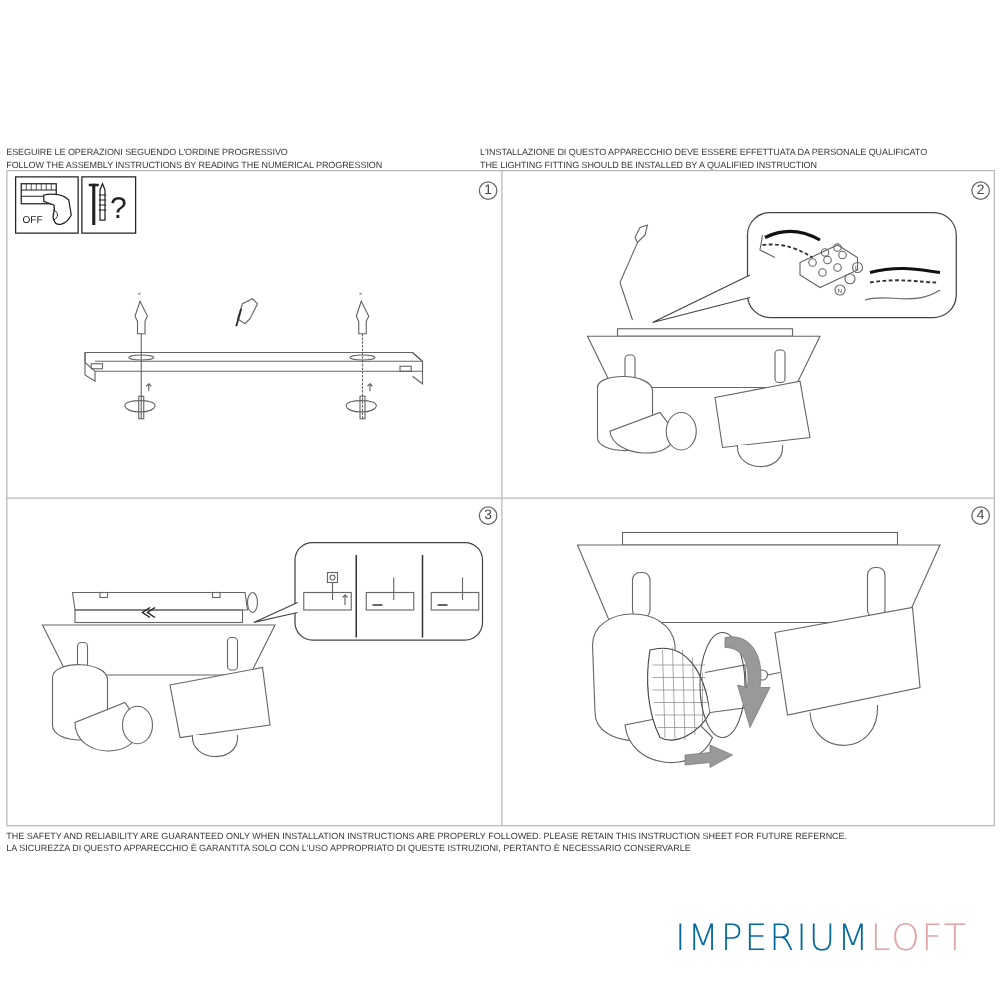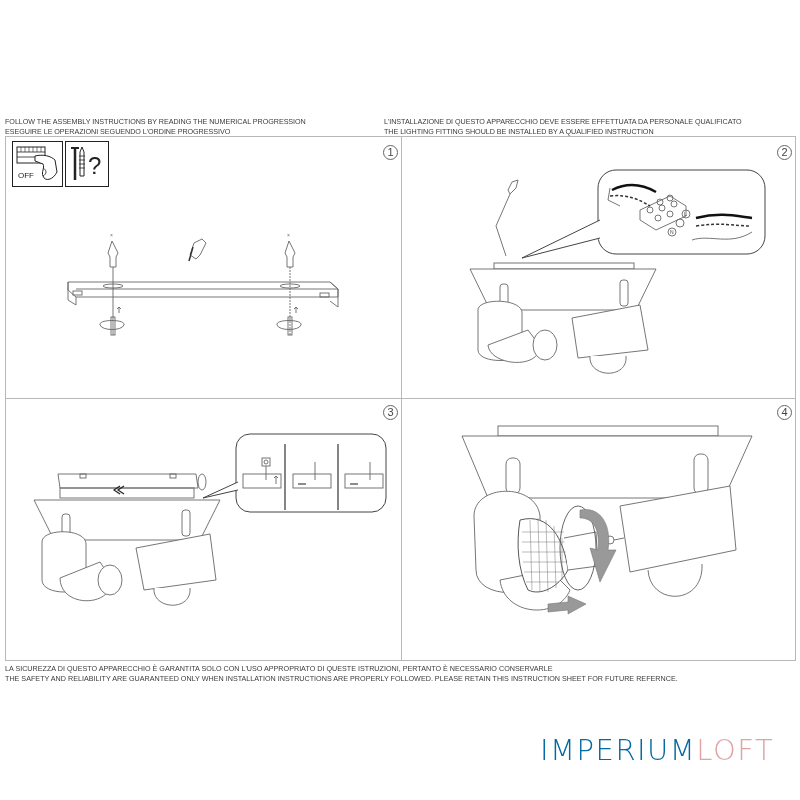--- a/index.html
+++ b/index.html
@@ -16,22 +16,22 @@
   .panel-svg { position: absolute; }
   .logo { position: absolute; left: 540px; top: 733px; font-size: 29px; letter-spacing: 1.5px; font-weight: 300; font-family: "DejaVu Sans", sans-serif; }
   .logo .a { color: #0369a1; }
   .logo .b { color: #e0a4a6; }
   .icon-box { position: absolute; border: 1.5px solid #222; background: #fff; }
 </style>
 </head>
 <body>
 
 <div class="hdr hdr-left">
+  <div>ESEGUIRE LE OPERAZIONI SEGUENDO L'ORDINE PROGRESSIVO</div>
   <div>FOLLOW THE ASSEMBLY INSTRUCTIONS BY READING THE NUMERICAL PROGRESSION</div>
-  <div>ESEGUIRE LE OPERAZIONI SEGUENDO L'ORDINE PROGRESSIVO</div>
 </div>
 <div class="hdr hdr-right">
   <div>L'INSTALLAZIONE DI QUESTO APPARECCHIO DEVE ESSERE EFFETTUATA DA PERSONALE QUALIFICATO</div>
   <div>THE LIGHTING FITTING SHOULD BE INSTALLED BY A QUALIFIED INSTRUCTION</div>
 </div>
 
 <div class="frame"></div>
 <div class="vdiv"></div>
 <div class="hdiv"></div>
 
@@ -219,19 +219,19 @@
 
     <path d="M180 86 L290 66 L296 130 L190 152 Z" fill="#fff"></path>
     <path d="M208 150 C210 186 264 186 262 144" fill="#fff"></path>
   </g>
 
   <path d="M140 90 C160 86 172 104 168 130 L176 130 L160 162 L150 128 L158 130 C160 110 154 98 140 98 Z" fill="#999" stroke="#777" stroke-width="0.6"></path>
   <path d="M108 184 L128 182 L128 176 L146 184 L128 194 L128 190 L108 192 Z" fill="#999" stroke="#777" stroke-width="0.6"></path>
 </svg>
 
 <div class="ftr">
+  <div>THE SAFETY AND RELIABILITY ARE GUARANTEED ONLY WHEN INSTALLATION INSTRUCTIONS ARE PROPERLY FOLLOWED. PLEASE RETAIN THIS INSTRUCTION SHEET FOR FUTURE REFERNCE.</div>
   <div>LA SICUREZZA DI QUESTO APPARECCHIO È GARANTITA SOLO CON L'USO APPROPRIATO DI QUESTE ISTRUZIONI, PERTANTO È NECESSARIO CONSERVARLE</div>
-  <div>THE SAFETY AND RELIABILITY ARE GUARANTEED ONLY WHEN INSTALLATION INSTRUCTIONS ARE PROPERLY FOLLOWED. PLEASE RETAIN THIS INSTRUCTION SHEET FOR FUTURE REFERNCE.</div>
 </div>
 
 <div class="logo">
   <span class="a">IMPERIUM</span><span class="b">LOFT</span>
 </div>
 
 </body></html>

